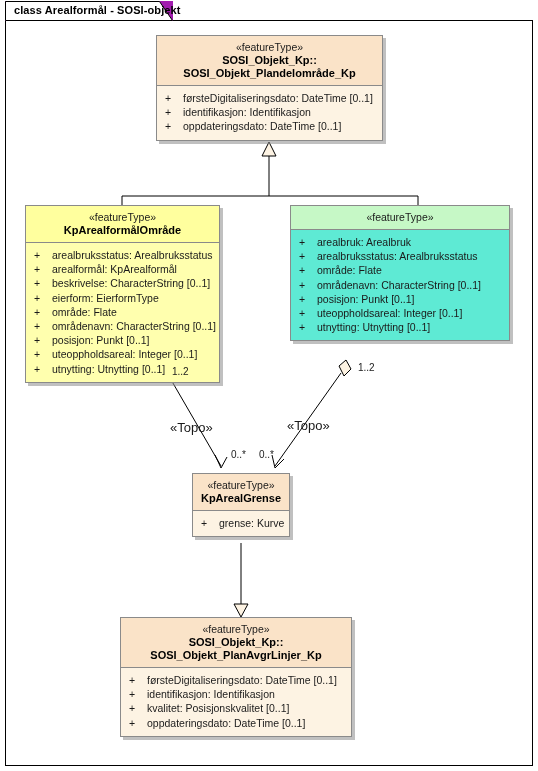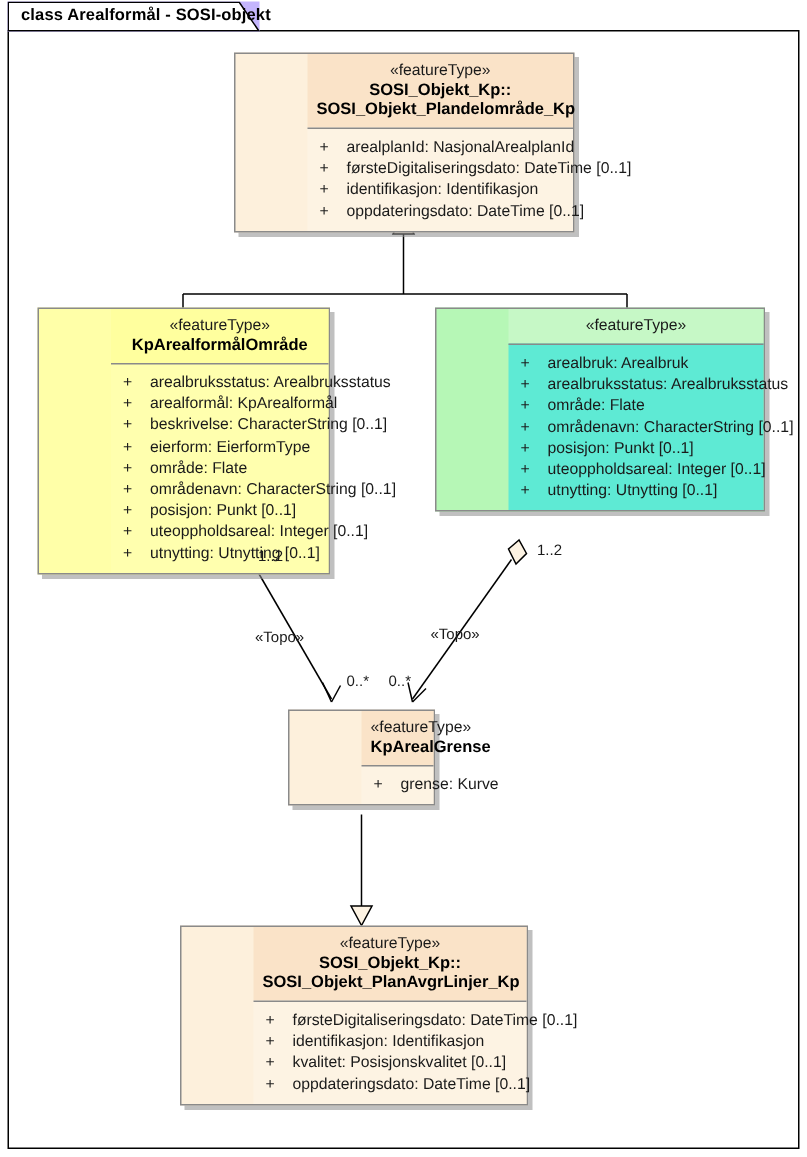--- a/index.html
+++ b/index.html
@@ -32,21 +32,21 @@
     background: transparent;
   }
 
   
   .title-tab {
     position: absolute;
     left: 5px;
     top: 1px;
     height: 20px;
     width: 168px;
-    background: #c4b5fd;
+    background: #a21caf;
     box-sizing: border-box;
     z-index: 5;
   }
   .title-tab .tab-shape {
     position: absolute;
     left: 0; top: 0;
     width: 168px;
     height: 20px;
   }
   .title-tab .tab-label {
@@ -60,21 +60,20 @@
     letter-spacing: 0.1px;
   }
 
   
   .uml-class {
     position: absolute;
     box-sizing: border-box;
     border: 1px solid #8a8a8a;
     box-shadow: 3px 3px 0 rgba(140,140,140,0.55);
     z-index: 3;
-    padding-left: 48px;
   }
   .uml-class .cls-header {
     text-align: center;
     padding: 5px 6px 5px 6px;
     line-height: 13px;
   }
   .uml-class .stereo {
     display: block;
     font-size: 10.5px;
     color: #1a1a1a;
@@ -121,21 +120,21 @@
   #connectors {
     position: absolute;
     left: 0; top: 0;
     width: 538px;
     height: 771px;
     z-index: 2;
     pointer-events: none;
   }
   .conn-label {
     position: absolute;
-    font-size: 10px;
+    font-size: 13px;
     color: #1a1a1a;
     white-space: nowrap;
     z-index: 4;
   }
   .mult-label {
     position: absolute;
     font-size: 10px;
     color: #1a1a1a;
     white-space: nowrap;
     z-index: 4;
@@ -194,23 +193,20 @@
   <span class="mult-label" style="left:259px; top:449px;">0..*</span>
 
   <div class="uml-class theme-tan" style="left:156px; top:35px; width:227px;">
     <div class="cls-header">
       <span class="stereo">«featureType»</span>
       <span class="cls-name abstract-name">SOSI_Objekt_Kp::</span>
       <span class="cls-name abstract-name">SOSI_Objekt_Plandelområde_Kp</span>
     </div>
     <div class="cls-attrs">
       <div class="attr">
-        <span class="vis">+</span><span>arealplanId: NasjonalArealplanId</span>
-      </div>
-      <div class="attr">
         <span class="vis">+</span><span>førsteDigitaliseringsdato: DateTime [0..1]</span>
       </div>
       <div class="attr">
         <span class="vis">+</span><span>identifikasjon: Identifikasjon</span>
       </div>
       <div class="attr">
         <span class="vis">+</span><span>oppdateringsdato: DateTime [0..1]</span>
       </div>
     </div>
   </div>

